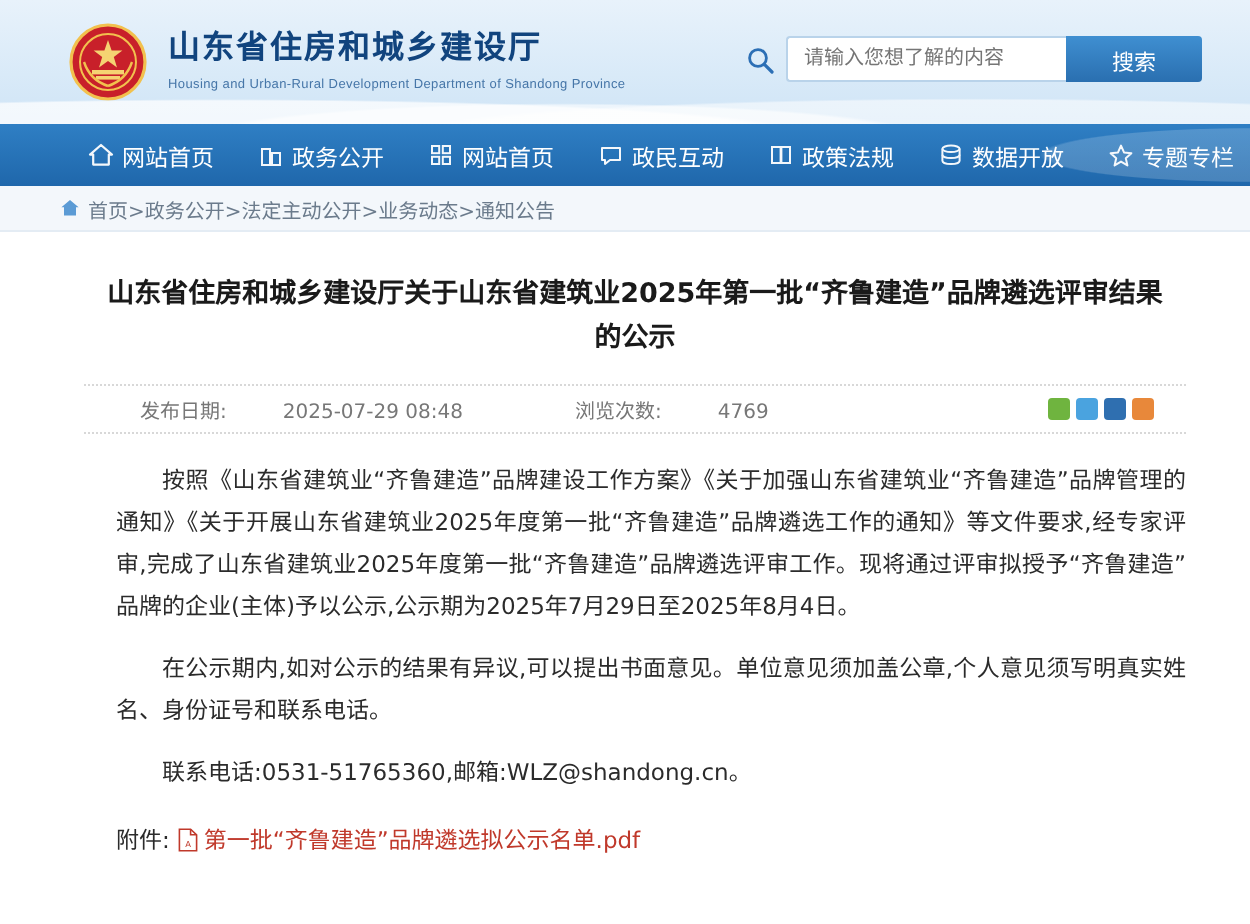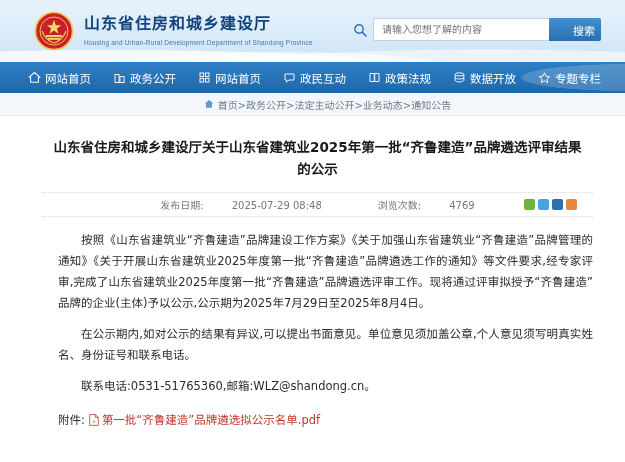--- a/index.html
+++ b/index.html
@@ -66,53 +66,52 @@
     display: flex;
     align-items: center;
     height: 23px;
   }
   .search-icon {
     width: 14px; height: 14px;
     margin-right: 6px;
     color: #2c6fb5;
   }
   .search-box {
-    width: 176px;
+    width: 140px;
     height: 23px;
     background: #ffffff;
     border: 1px solid #b9d3ea;
     border-right: none;
     border-radius: 2px 0 0 2px;
     font-size: 10px;
     color: #aaa;
     padding: 0 8px;
     box-sizing: border-box;
     outline: none;
     font-family: "Liberation Sans", sans-serif;
   }
   .search-btn {
     height: 23px;
-    width: 52px;
+    width: 68px;
     border: none;
     background: linear-gradient(to bottom, #3f8fd1, #2a6fb0);
     color: #fff;
     font-size: 11px;
     border-radius: 0 2px 2px 0;
     cursor: pointer;
     font-family: "DejaVu Sans", sans-serif;
-    text-align: right;
   }
 
   
   .nav {
     height: 31px;
     background: linear-gradient(to bottom, #2f7fc4 0%, #1f67ab 100%);
     display: flex;
     align-items: center;
-    padding-left: 28px;
+    padding-left: 44px;
     position: relative;
     overflow: hidden;
   }
   .nav::after {
     content: "";
     position: absolute;
     right: 0; top: 0; bottom: 0;
     width: 120px;
     background: radial-gradient(ellipse at 100% 50%, rgba(255,255,255,.18) 0 60%, transparent 62%);
     pointer-events: none;
@@ -138,21 +137,20 @@
   .crumb {
     height: 22px;
     background: #f3f7fb;
     border-bottom: 1px solid #e4ecf4;
     display: flex;
     align-items: center;
     padding-left: 30px;
     color: #6b7b8c;
     font-size: 10px;
     font-family: "DejaVu Sans", sans-serif;
-    justify-content: center;
   }
   .crumb .home-icon {
     width: 10px; height: 10px;
     margin-right: 4px;
     color: #5b9bd5;
   }
 
   
   .article {
     padding: 14px 32px 0 42px;
@@ -166,21 +164,20 @@
     font-family: "DejaVu Sans", sans-serif;
     padding: 6px 6px 0 6px;
   }
   .meta {
     margin-top: 12px;
     height: 23px;
     border-top: 1px dotted #d8d8d8;
     border-bottom: 1px dotted #d8d8d8;
     display: flex;
     align-items: center;
-    justify-content: center;
     font-size: 10px;
     color: #777;
     position: relative;
     font-family: "DejaVu Sans", sans-serif;
   }
   .meta span { margin: 0 14px; }
   .share {
     position: absolute;
     right: 2px;
     display: flex;

